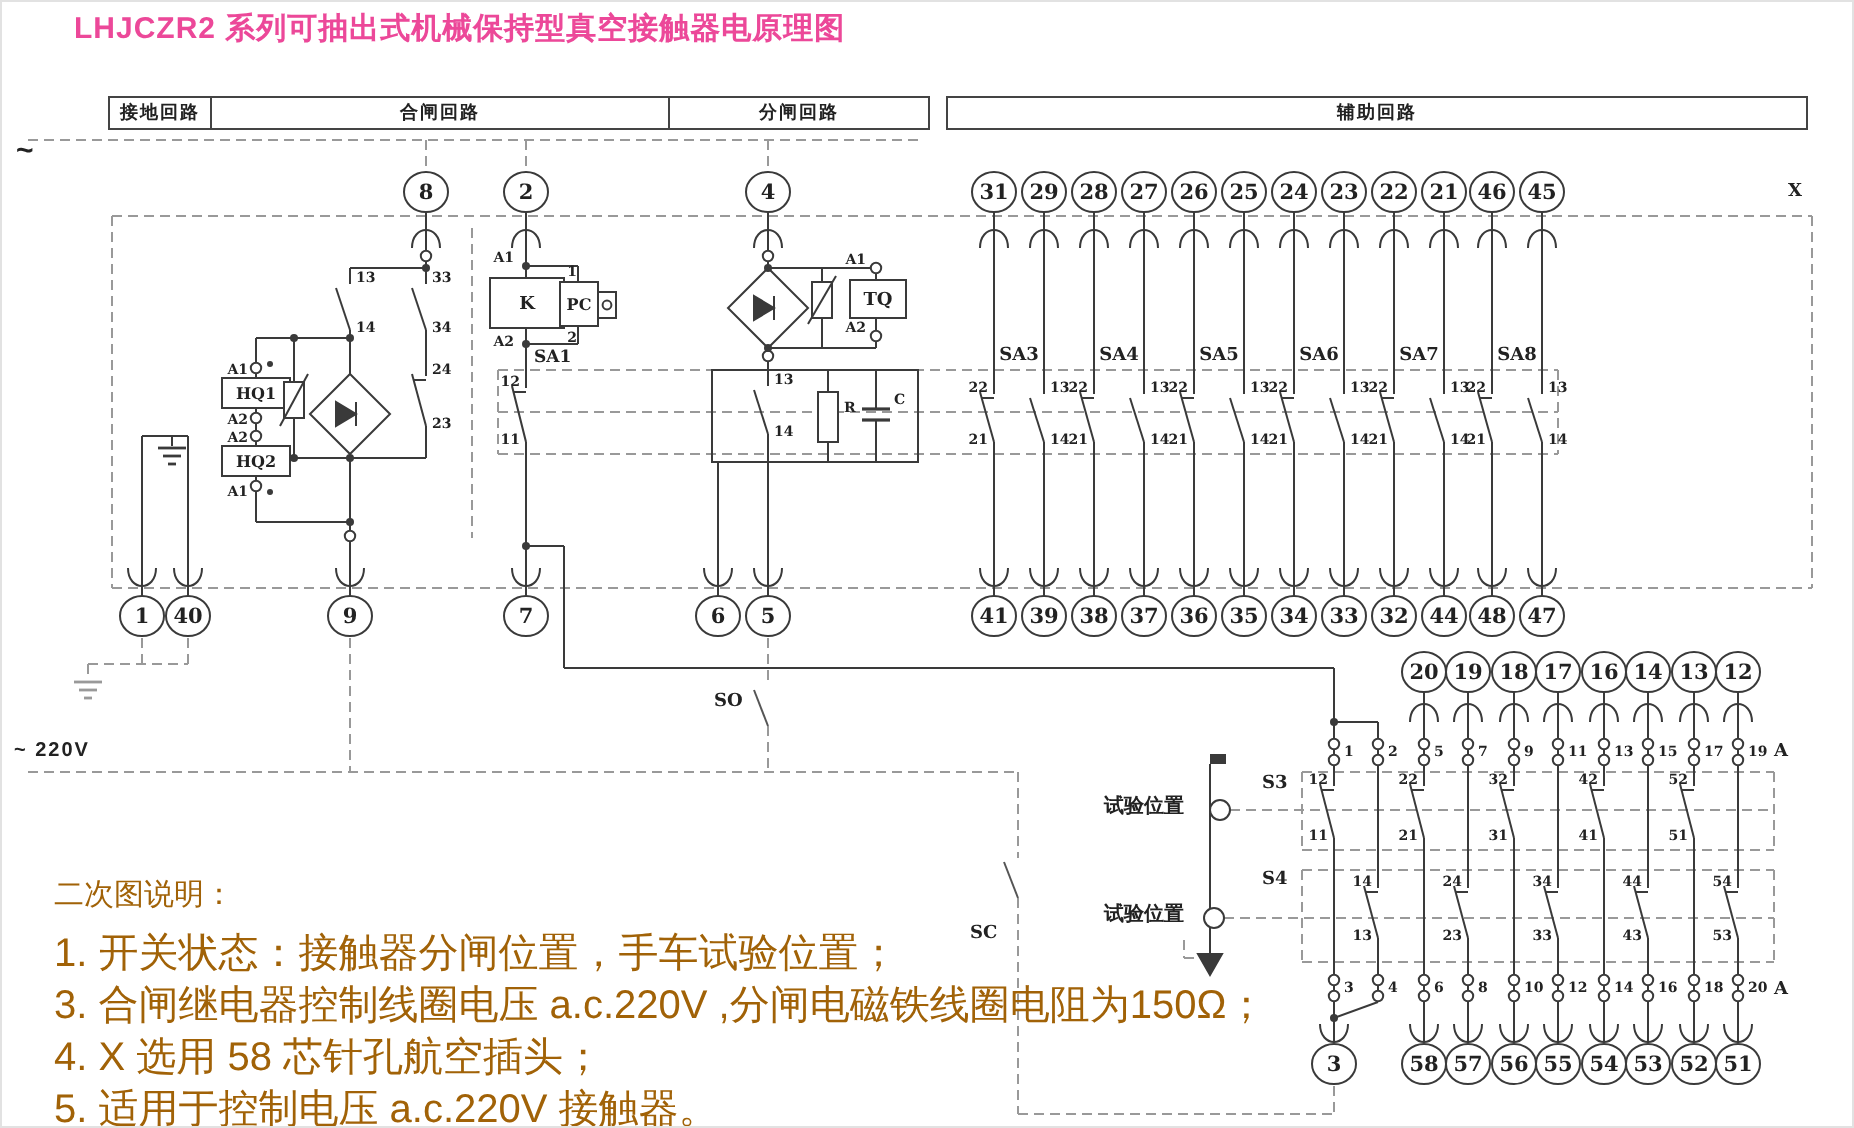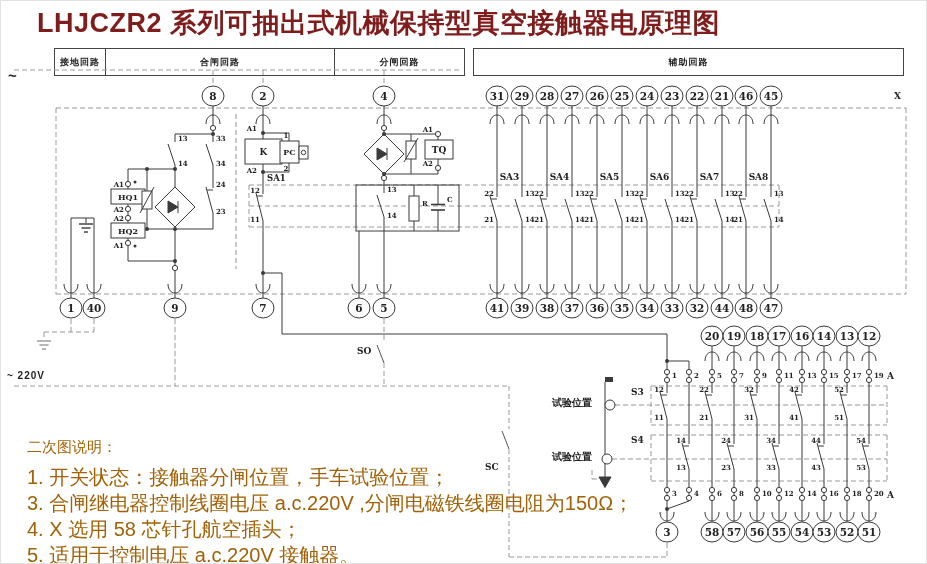--- a/index.html
+++ b/index.html
@@ -1,20 +1,20 @@
 <!DOCTYPE html>
 <html><head>
 <meta charset="utf-8">
 <style>
   html,body{margin:0;padding:0;background:#fff;}
   .stage{position:relative;width:927px;height:564px;background:#fff;overflow:hidden;
          font-family:"Liberation Sans","DejaVu Sans",sans-serif;border:1px solid #e2e2e2;box-sizing:border-box;}
   .abs{position:absolute;}
-  #title{left:36px;top:4px;font-size:27px;font-weight:bold;color:#7f1d1d;letter-spacing:0.5px;white-space:nowrap;}
-  .hdr{position:absolute;top:47px;height:28px;display:flex;box-sizing:border-box;border:1px solid #444;}
+  #title{left:36px;top:4px;font-size:15px;font-weight:bold;color:#ec4899;letter-spacing:0.5px;white-space:nowrap;}
+  .hdr{position:absolute;top:47px;height:17px;display:flex;box-sizing:border-box;border:1px solid #444;}
   .hdr .cell{box-sizing:border-box;height:100%;display:flex;align-items:center;justify-content:center;
              font-size:9px;font-weight:bold;color:#222;letter-spacing:1px;}
   .hdr .cell + .cell{border-left:1px solid #444;}
   svg{position:absolute;left:0;top:0;}
   .lbl{position:absolute;color:#222;white-space:nowrap;}
   .cn{font-size:10px;font-weight:bold;color:#222;}
   .sw{font-family:"DejaVu Serif","Liberation Serif",serif;font-size:9px;font-weight:bold;color:#222;}
   #supply-bottom{left:6px;top:369px;font-size:10px;font-weight:bold;color:#222;letter-spacing:1px;}
   #tilde-top{left:7px;top:66px;font-size:15px;color:#222;font-weight:bold;}
   .notes{position:absolute;left:26px;top:389px;color:#a16207;margin-top:48px;}

